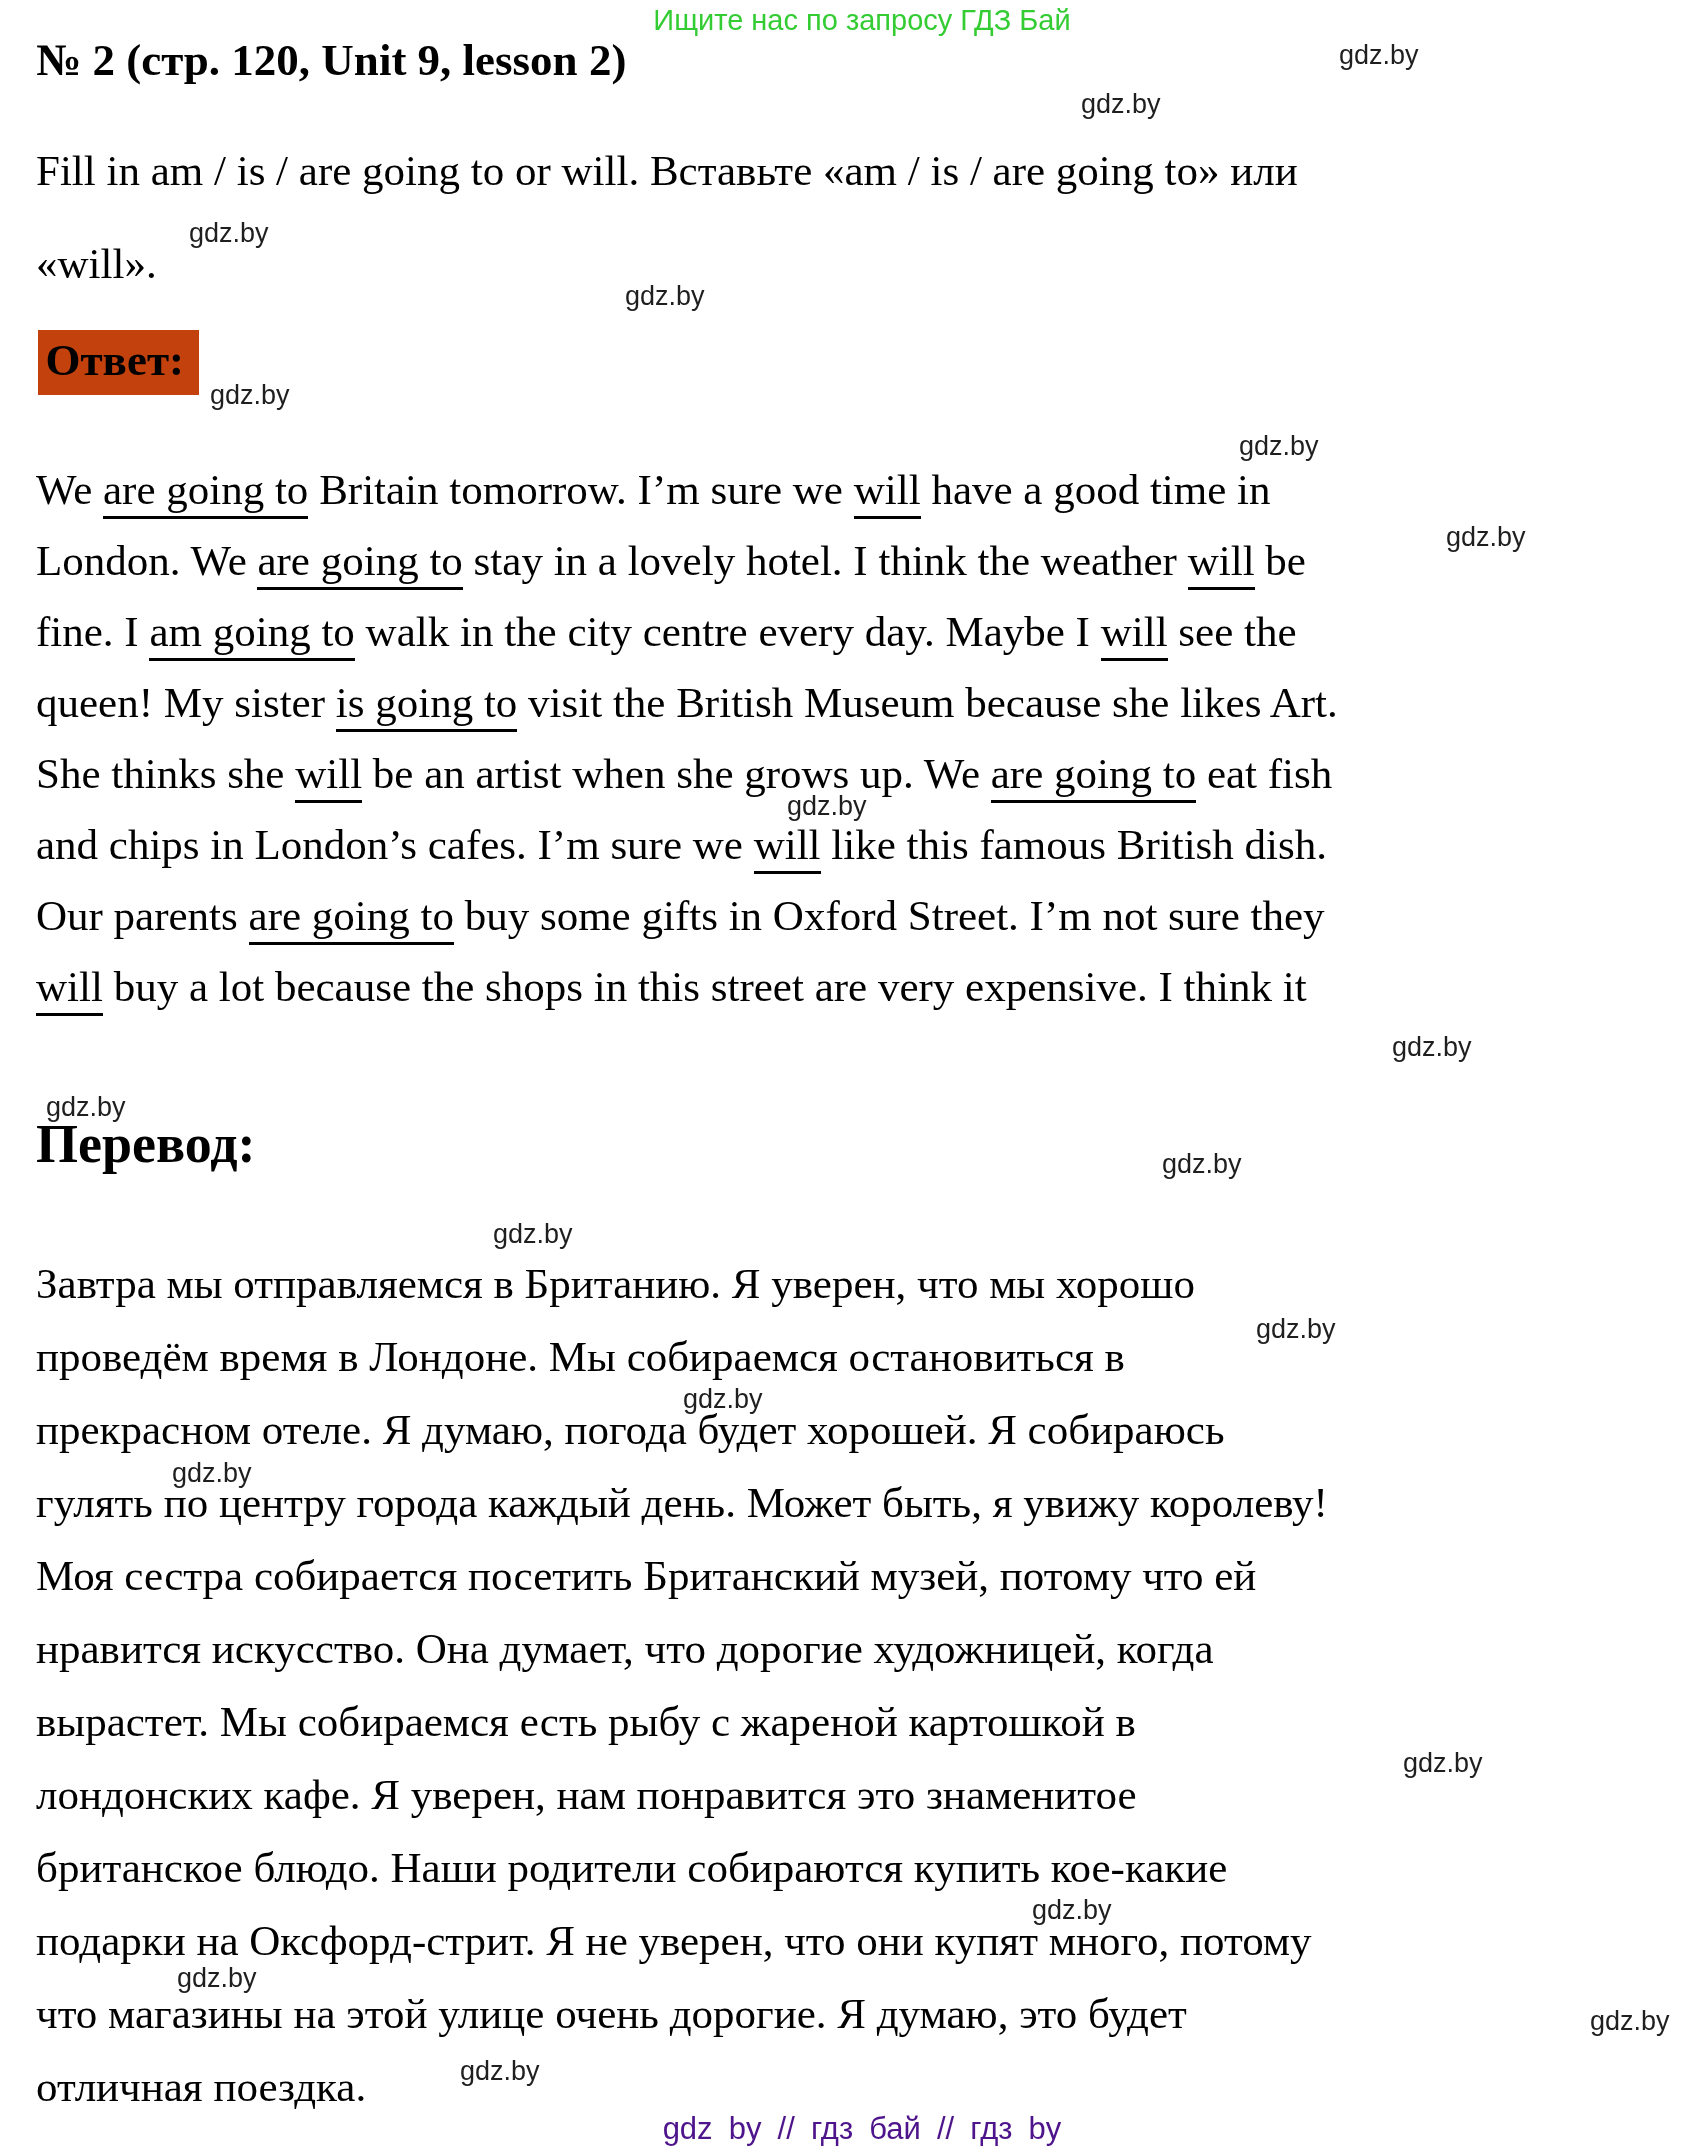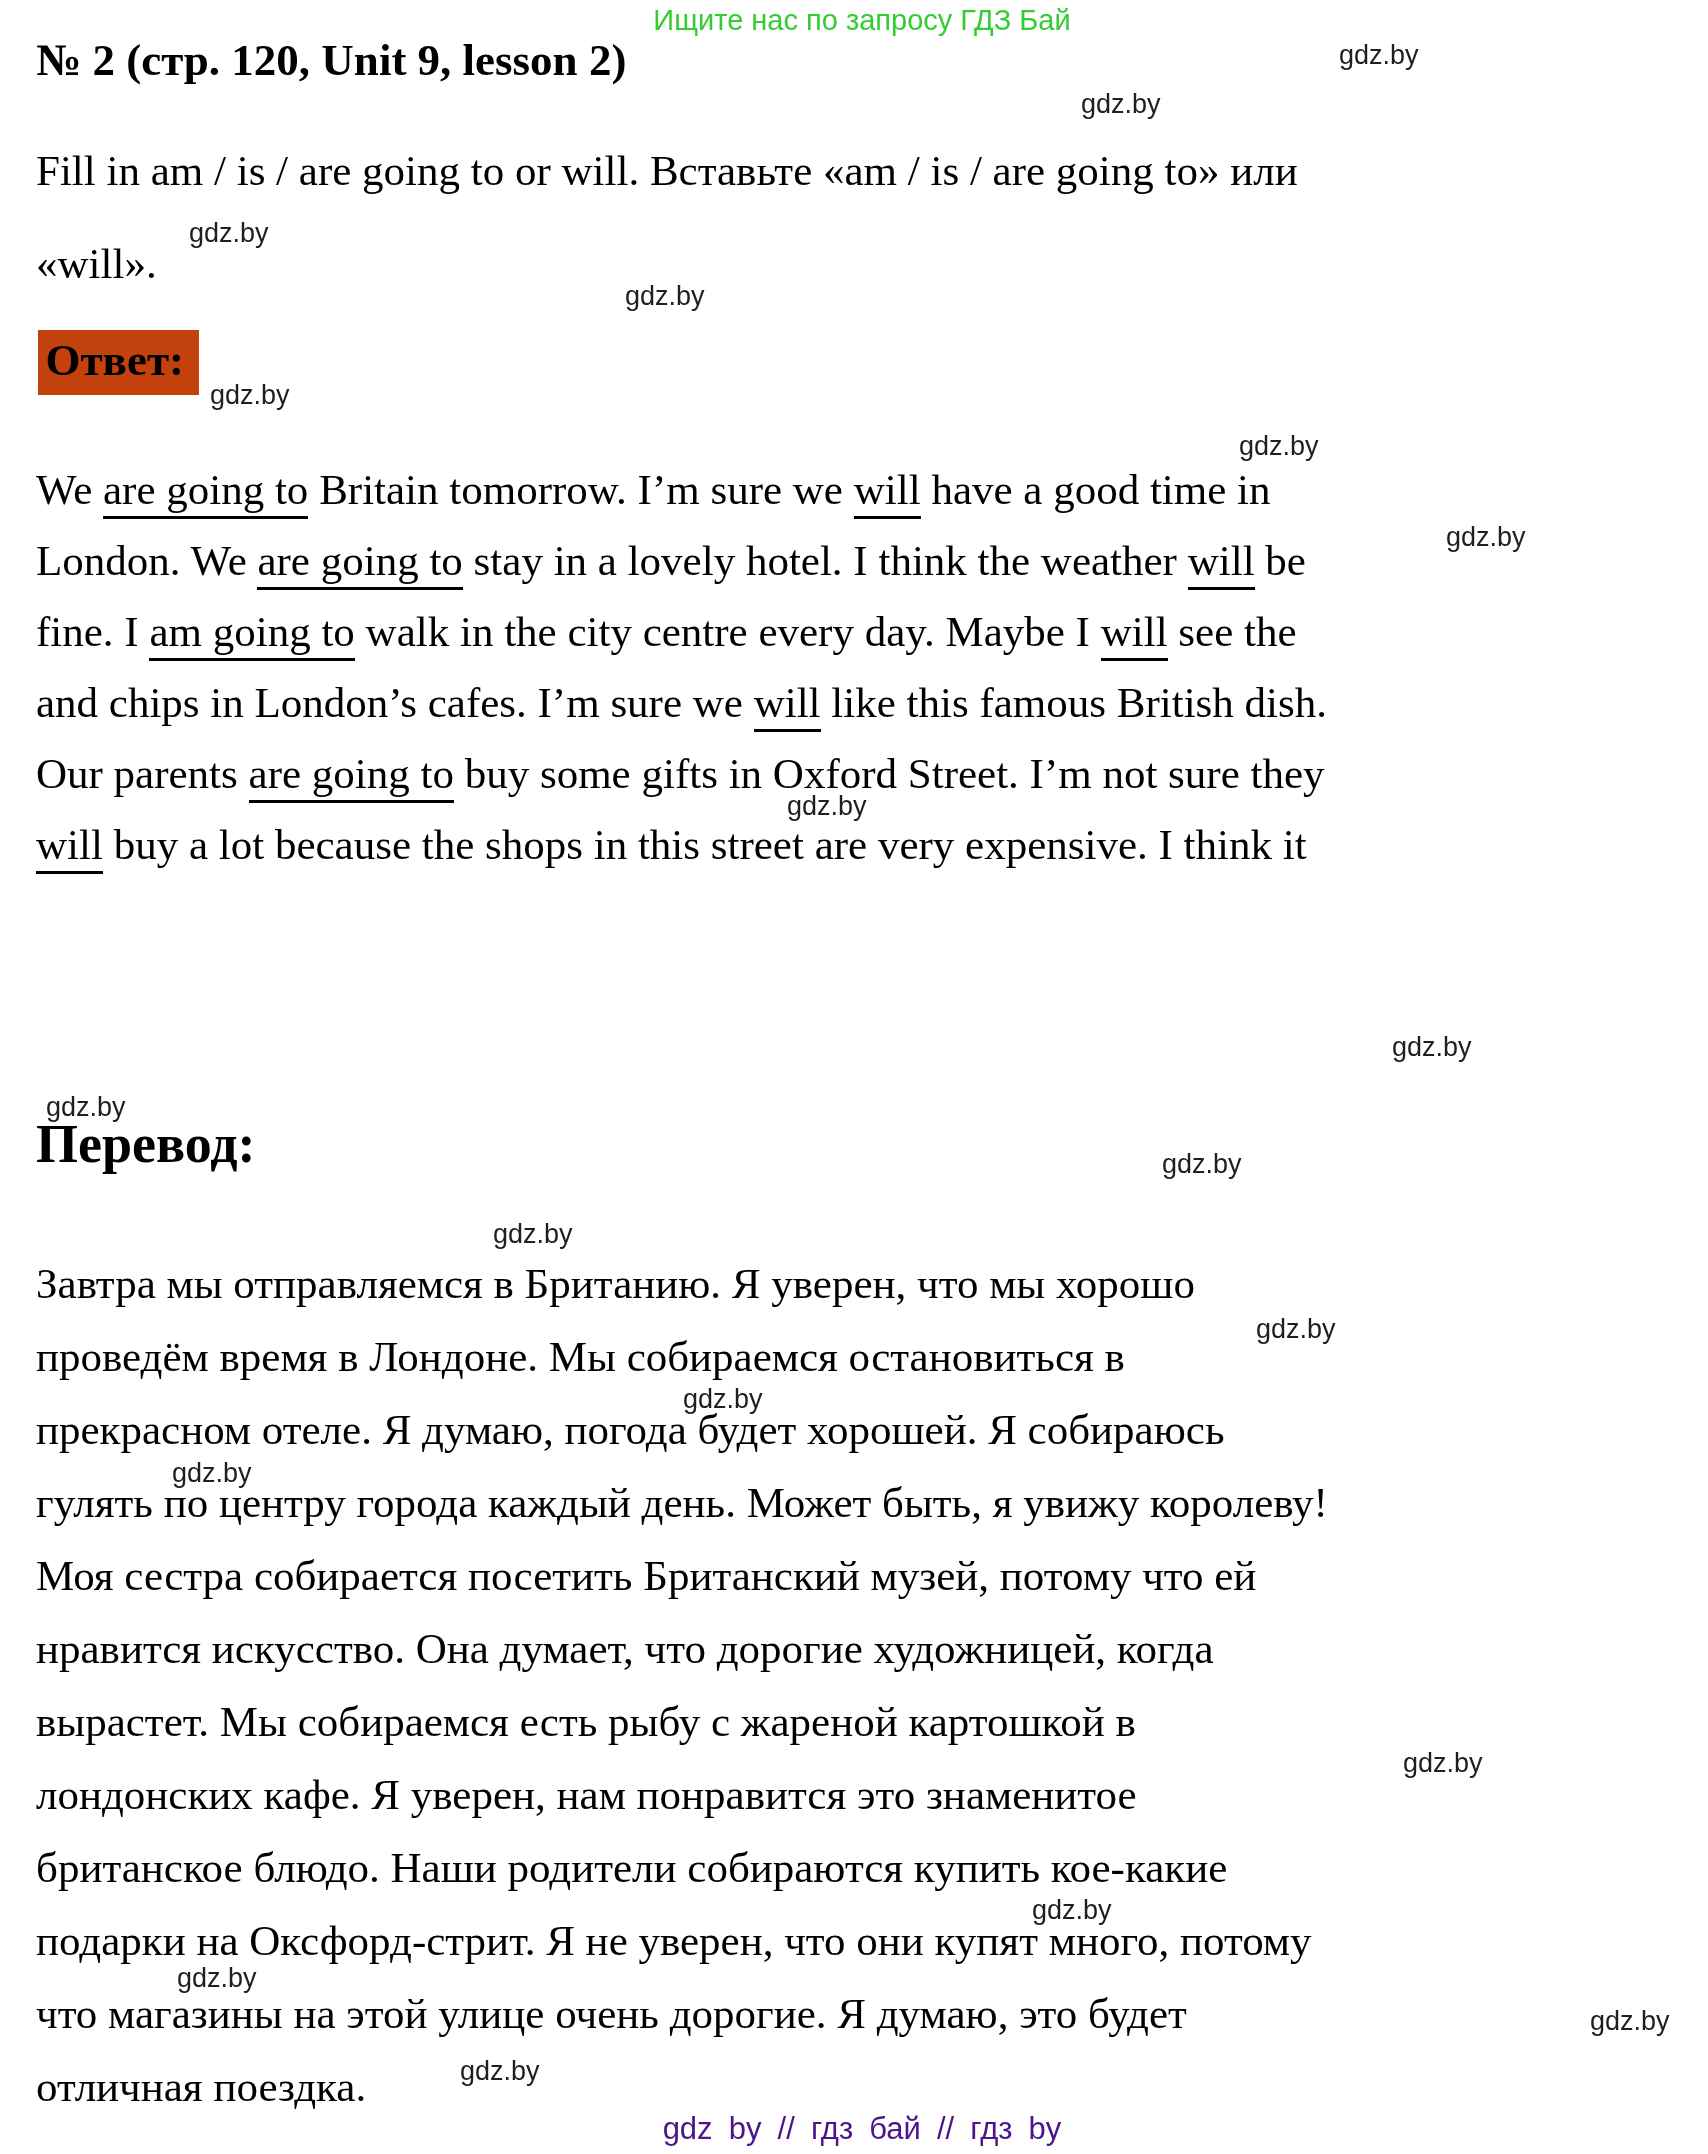--- a/index.html
+++ b/index.html
@@ -67,20 +67,22 @@
   <div class="task">
       <div>Fill in am / is / are going to or will. Вставьте «am / is / are going to» или</div>
       <div>«will».</div>
     </div>
 
   <div class="answer-heading">Ответ:</div>
   <div class="answer">
       <div><span>We </span><span class="u">are going to</span><span> Britain tomorrow. I’m sure we </span><span class="u">will</span><span> have a good time in</span></div>
       <div><span>London. We </span><span class="u">are going to</span><span> stay in a lovely hotel. I think the weather </span><span class="u">will</span><span> be</span></div>
       <div><span>fine. I </span><span class="u">am going to</span><span> walk in the city centre every day. Maybe I </span><span class="u">will</span><span> see the</span></div>
+      <div><span>queen! My sister </span><span class="u">is going to</span><span> visit the British Museum because she likes Art.</span></div>
+      <div><span>She thinks she </span><span class="u">will</span><span> be an artist when she grows up. We </span><span class="u">are going to</span><span> eat fish</span></div>
       <div><span>and chips in London’s cafes. I’m sure we </span><span class="u">will</span><span> like this famous British dish.</span></div>
       <div><span>Our parents </span><span class="u">are going to</span><span> buy some gifts in Oxford Street. I’m not sure they</span></div>
       <div><span class="u">will</span><span> buy a lot because the shops in this street are very expensive. I think it</span></div>
     </div>
 
   <div class="translation-heading">Перевод:</div>
   <div class="translation">
       <div>Завтра мы отправляемся в Британию. Я уверен, что мы хорошо</div>
       <div>проведём время в Лондоне. Мы собираемся остановиться в</div>
       <div>прекрасном отеле. Я думаю, погода будет хорошей. Я собираюсь</div>

